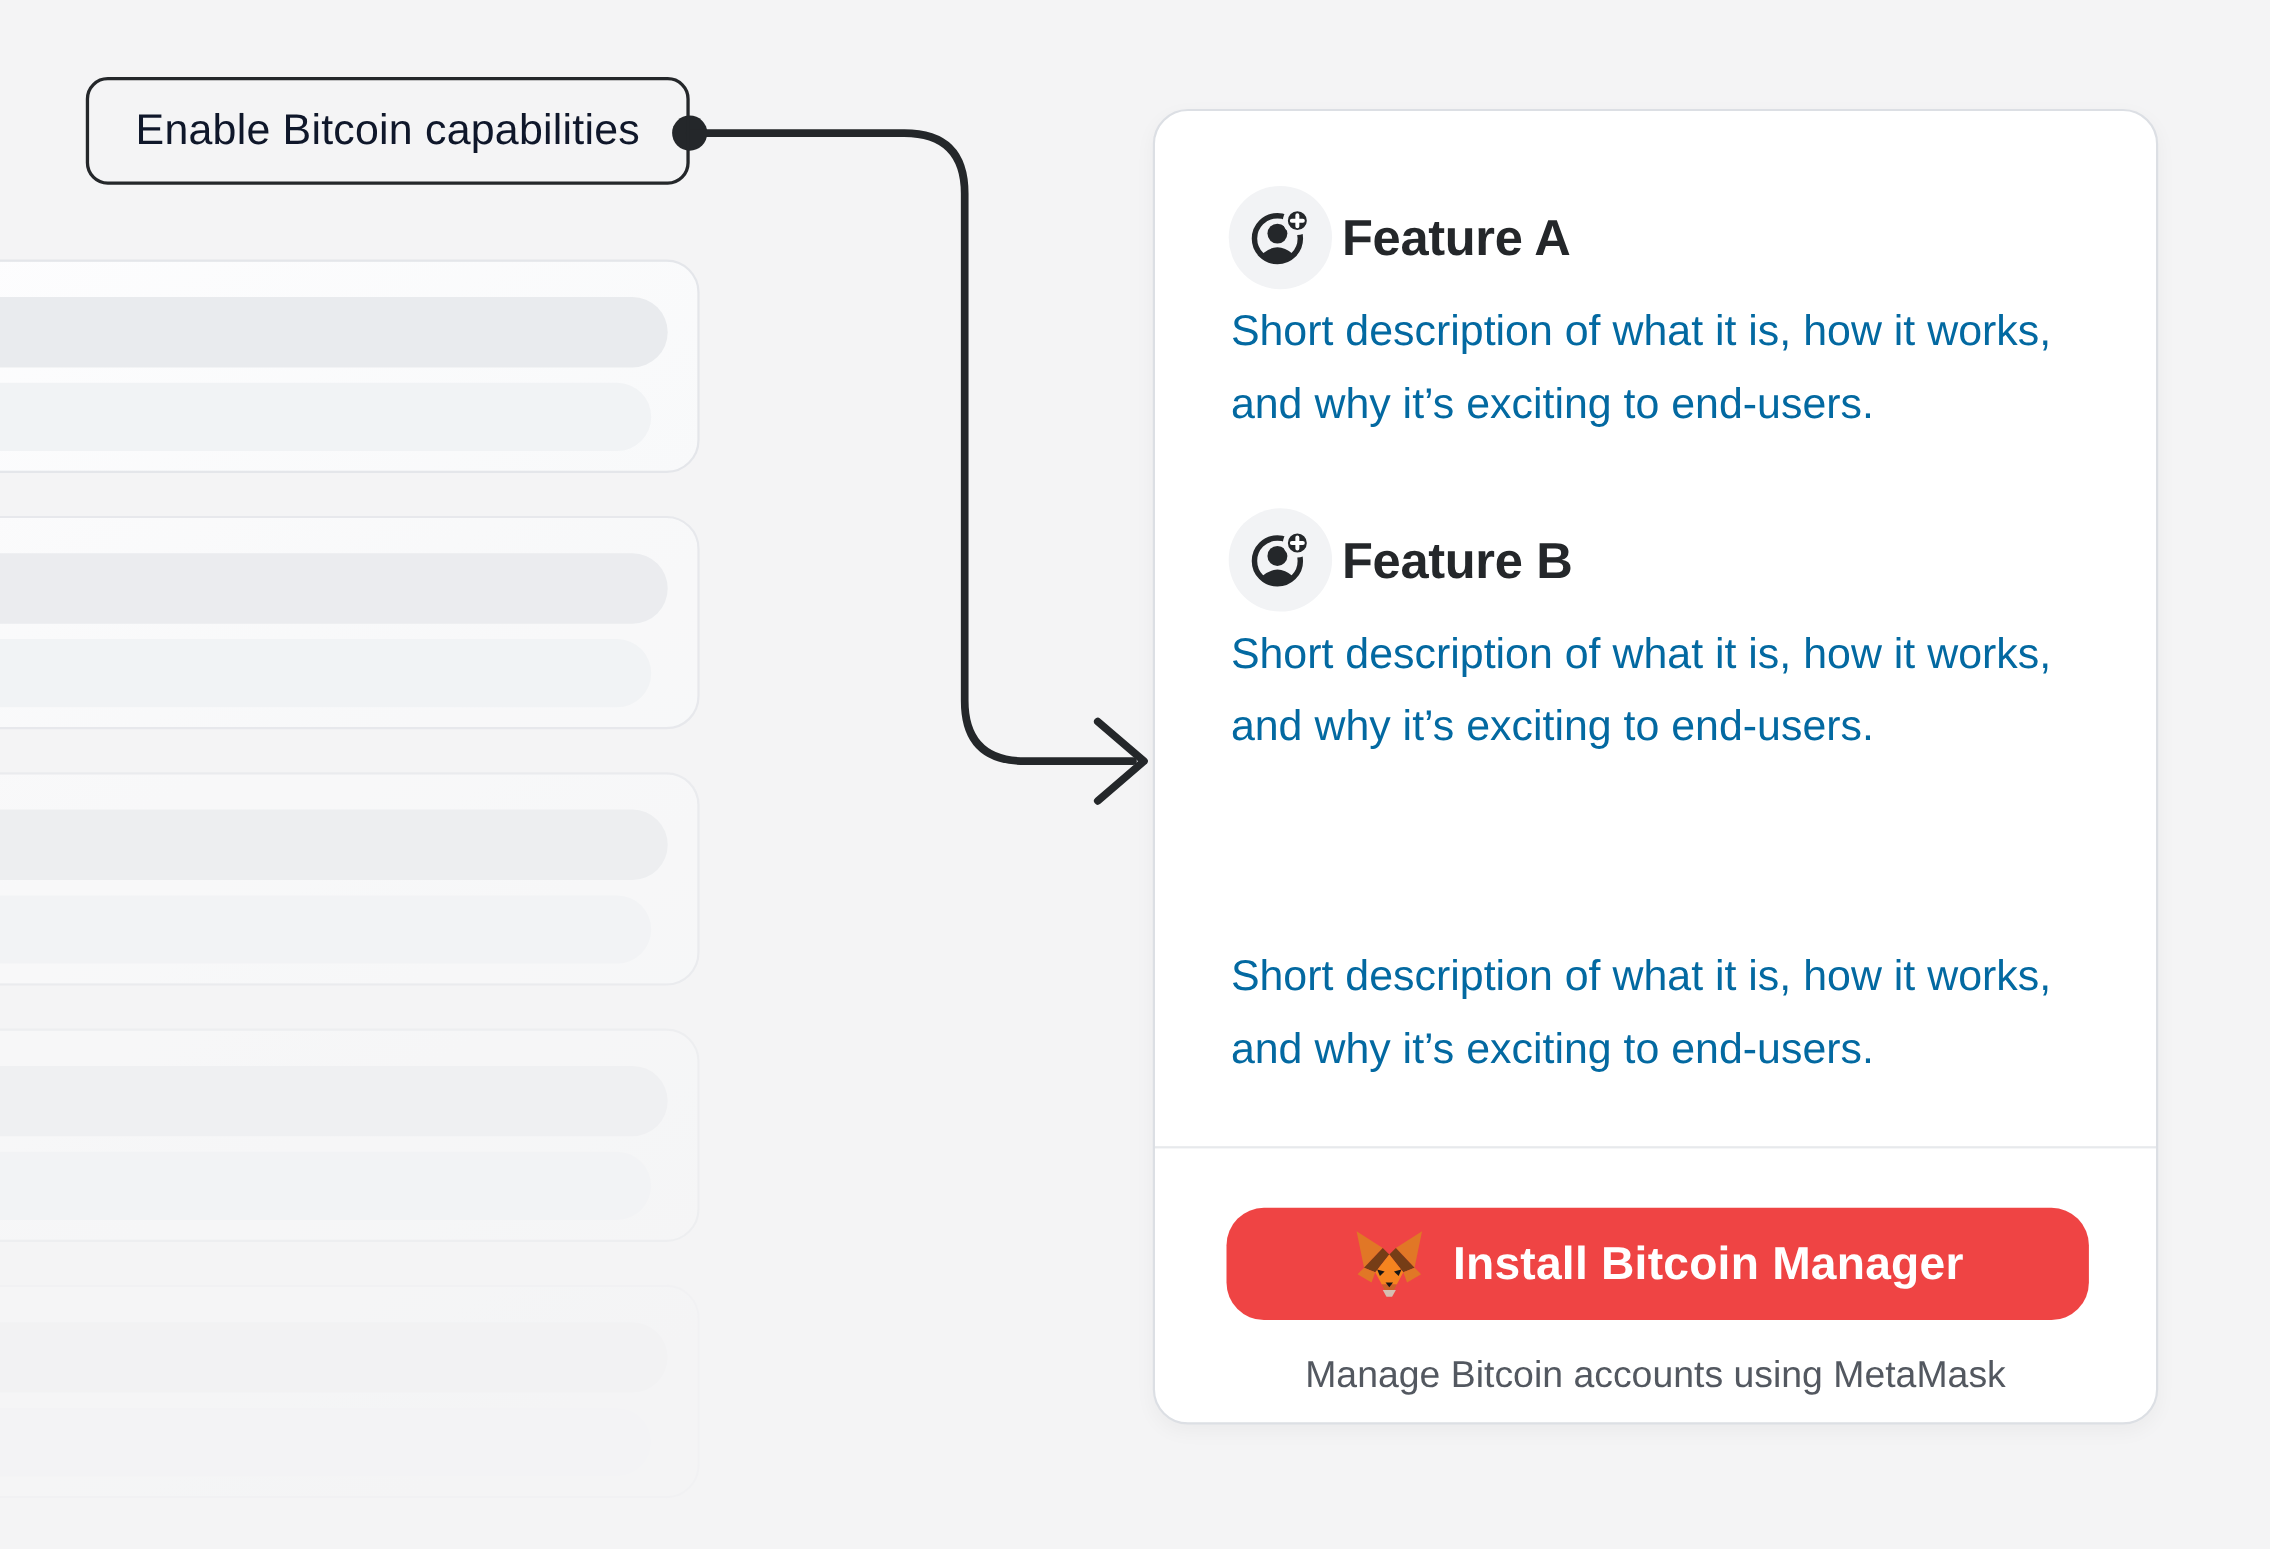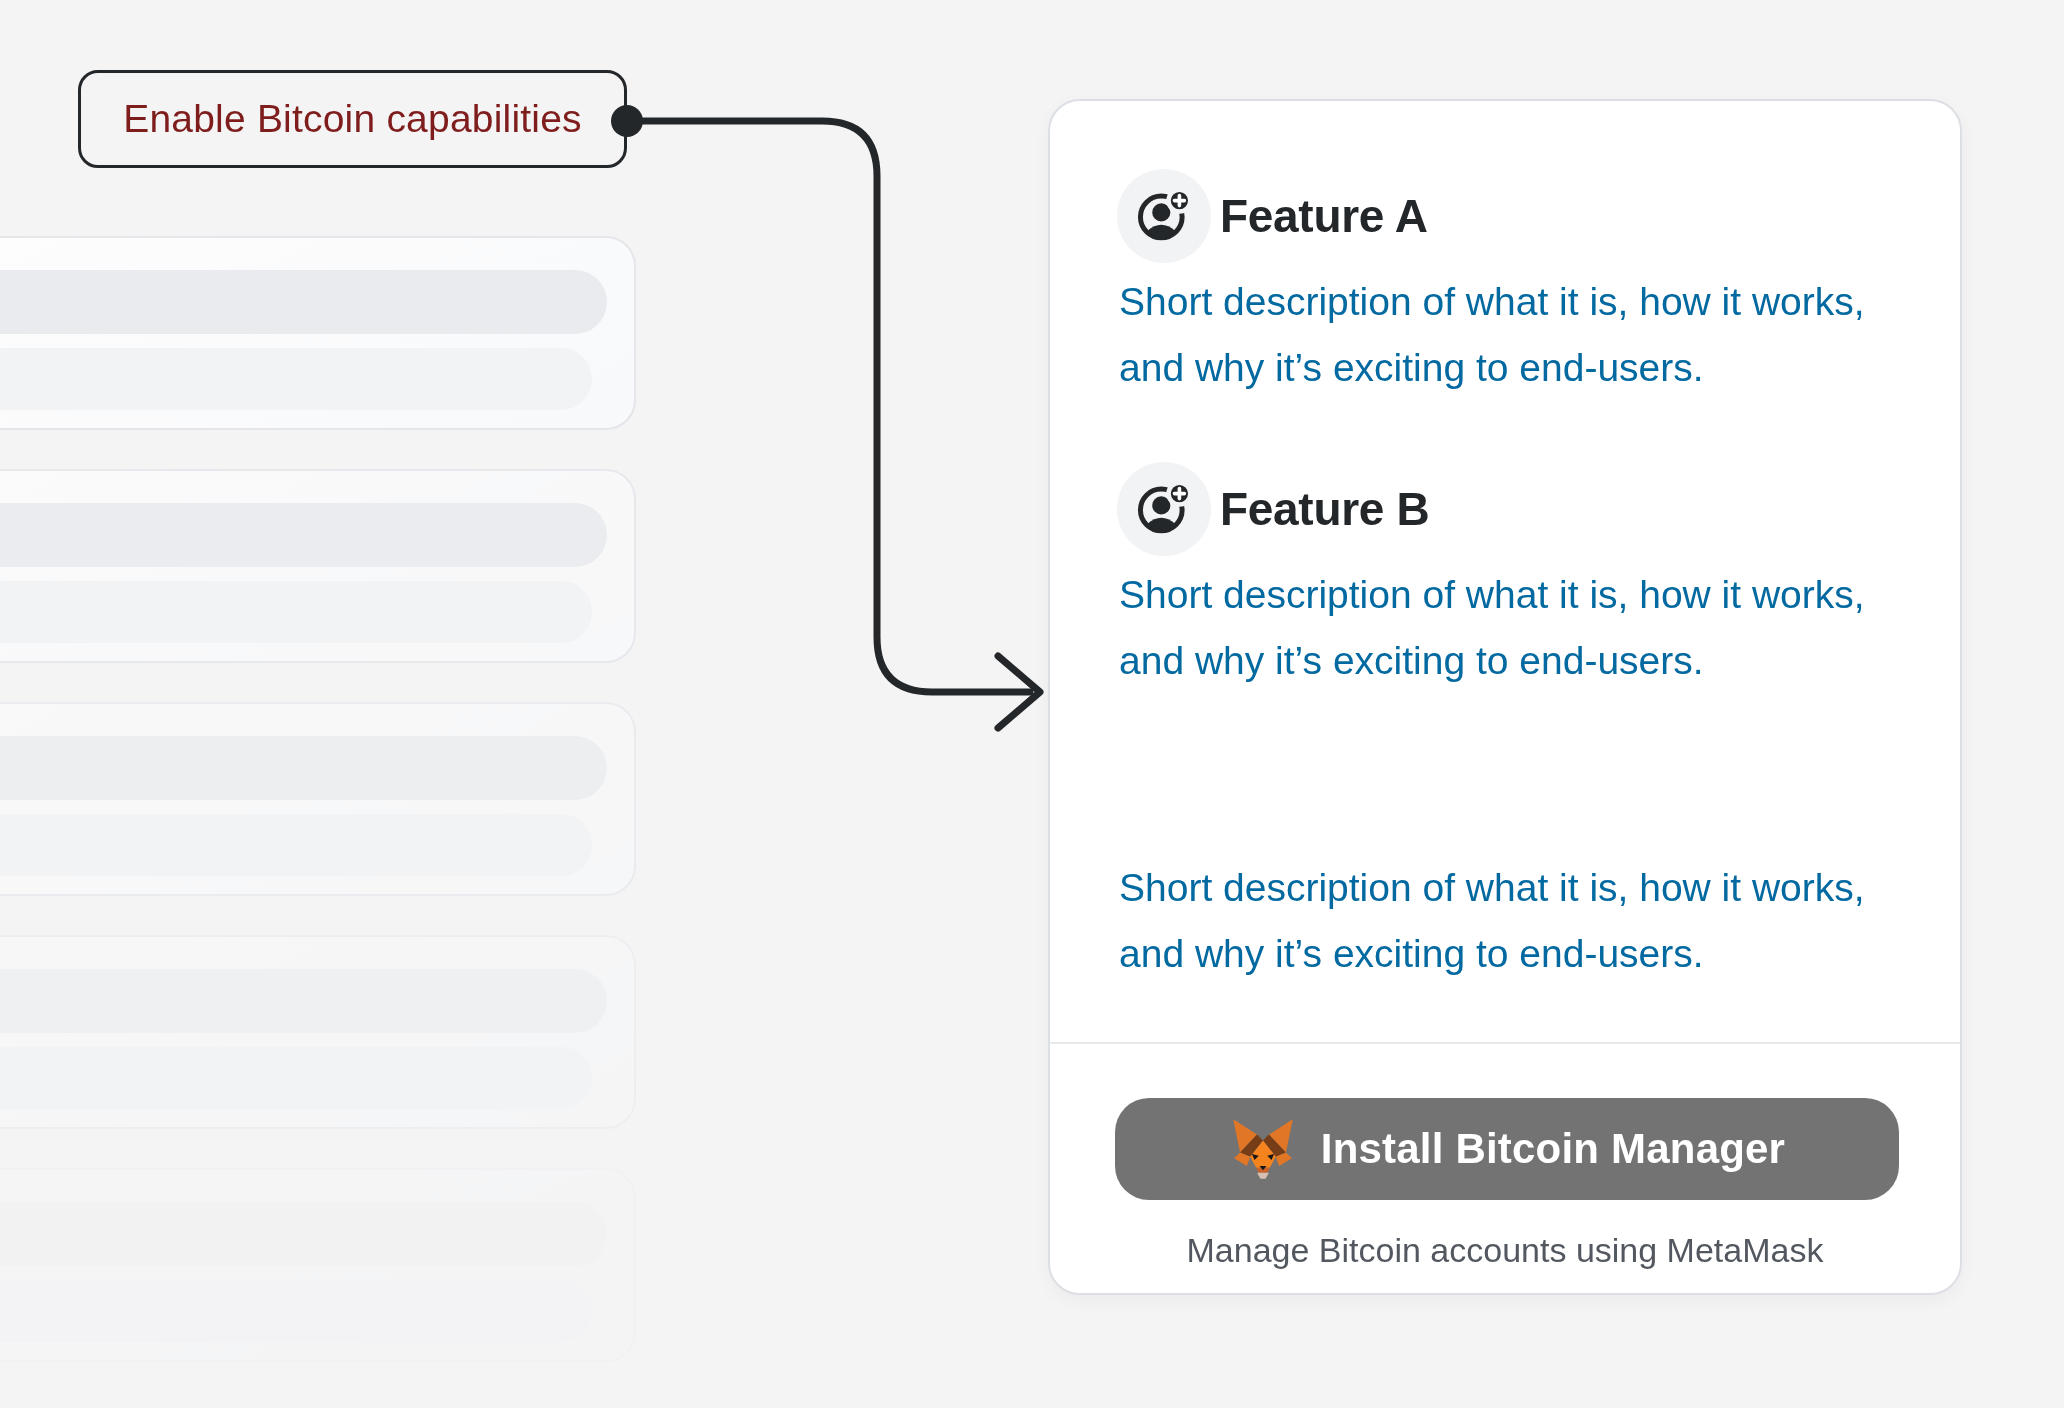--- a/index.html
+++ b/index.html
@@ -8,21 +8,21 @@
     background:#f4f4f5;
     font-family:"Liberation Sans", sans-serif;
     color:#24272a;
   }
 
   
   .callout{
     position:absolute;left:78px;top:70px;width:549px;height:98px;
     border:3px solid #24272a;border-radius:20px;box-sizing:border-box;
     display:flex;align-items:center;justify-content:center;
-    font-size:39px;font-weight:500;letter-spacing:.2px;color:#7f1d1d;
+    font-size:39px;font-weight:500;letter-spacing:.2px;color:#0f172a;
     background:transparent;z-index:3;
   }
 
   
   .connector{position:absolute;left:0;top:0;z-index:2;}
 
   
   .skel-card{
     position:absolute;left:-64px;width:700px;height:194px;box-sizing:border-box;
     background:linear-gradient(150deg,#fdfdfe 0%,#f8f9fa 100%);
@@ -61,21 +61,21 @@
   }
   .fdesc.d1{top:168px;} .fdesc.d2{top:461px;} .fdesc.d3{top:754px;}
 
   .divider{
     position:absolute;left:0;top:941px;width:100%;height:0;
     border-top:2px solid #e7e9ec;
   }
 
   .install-btn{
     position:absolute;left:65px;top:997px;width:784px;height:102px;
-    background:#737373;border:none;border-radius:34px;cursor:pointer;
+    background:#ef4444;border:none;border-radius:34px;cursor:pointer;
     display:flex;align-items:center;justify-content:center;gap:24px;
     color:#ffffff;font-family:"Liberation Sans", sans-serif;
   }
   .install-btn .btn-label{
     font-size:42px;font-weight:700;letter-spacing:.2px;
   }
   .caption{
     position:absolute;left:0;top:1116px;width:100%;margin:0;text-align:center;
     font-size:34px;line-height:66px;color:#535860;
   }

